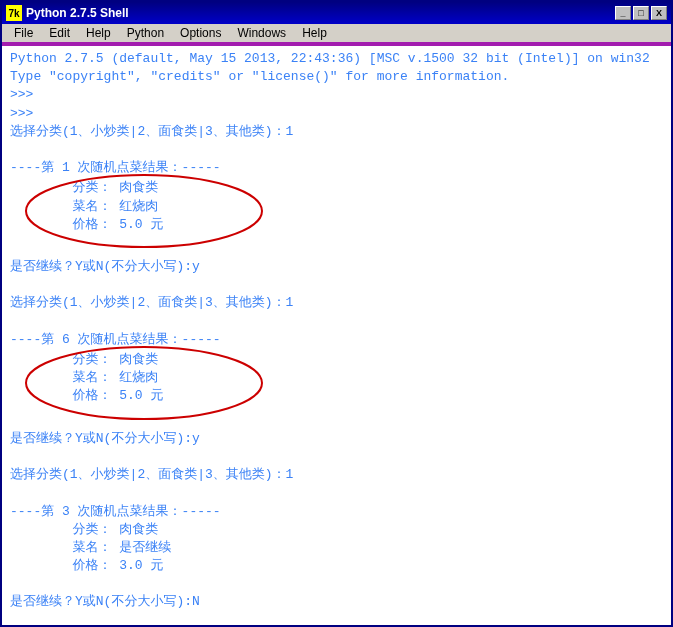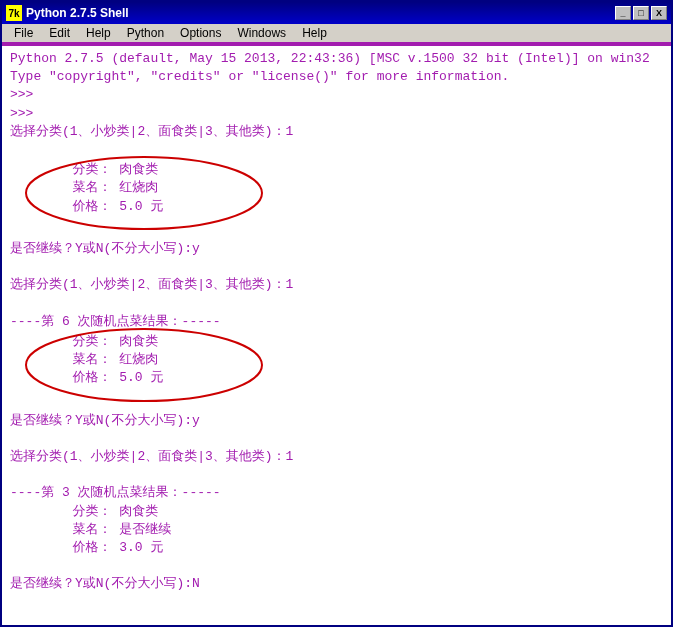--- a/index.html
+++ b/index.html
@@ -90,21 +90,21 @@
       cursor: pointer;
       color: #000;
     }
 
     .content-area {
       flex: 1;
       background: #ffffff;
       padding: 4px 8px;
       overflow-y: auto;
       overflow-x: hidden;
-      color: #a21caf;
+      color: #3b82f6;
       font-family: 'Courier New', Courier, monospace;
       font-size: 13px;
       line-height: 1.4;
       position: relative;
     }
 
     .content-area::-webkit-scrollbar {
       width: 16px;
     }
     .content-area::-webkit-scrollbar-track {
@@ -159,20 +159,21 @@
     <span class="menu-item">Help</span>
   </div>
 
   <div class="content-area">
     <span class="line">Python 2.7.5 (default, May 15 2013, 22:43:36) [MSC v.1500 32 bit (Intel)] on win32</span>
     <span class="line">Type "copyright", "credits" or "license()" for more information.</span>
     <span class="line">&gt;&gt;&gt; </span>
     <span class="line">&gt;&gt;&gt; </span>
     <span class="line">选择分类(1、小炒类|2、面食类|3、其他类)：1</span>
     <span class="line">&nbsp;</span>
+    <span class="line">----第 1 次随机点菜结果：-----</span>
 
     <div class="oval-container" style="position:relative; padding-bottom: 4px;">
       <svg style="position:absolute; top:-6px; left:14px; width:240px; height:78px; pointer-events:none;">
         <ellipse cx="120" cy="38" rx="118" ry="36" fill="none" stroke="#cc0000" stroke-width="2"></ellipse>
       </svg>
       <span class="line">        分类： 肉食类</span>
       <span class="line">        菜名： 红烧肉</span>
       <span class="line">        价格： 5.0 元</span>
     </div>
 

